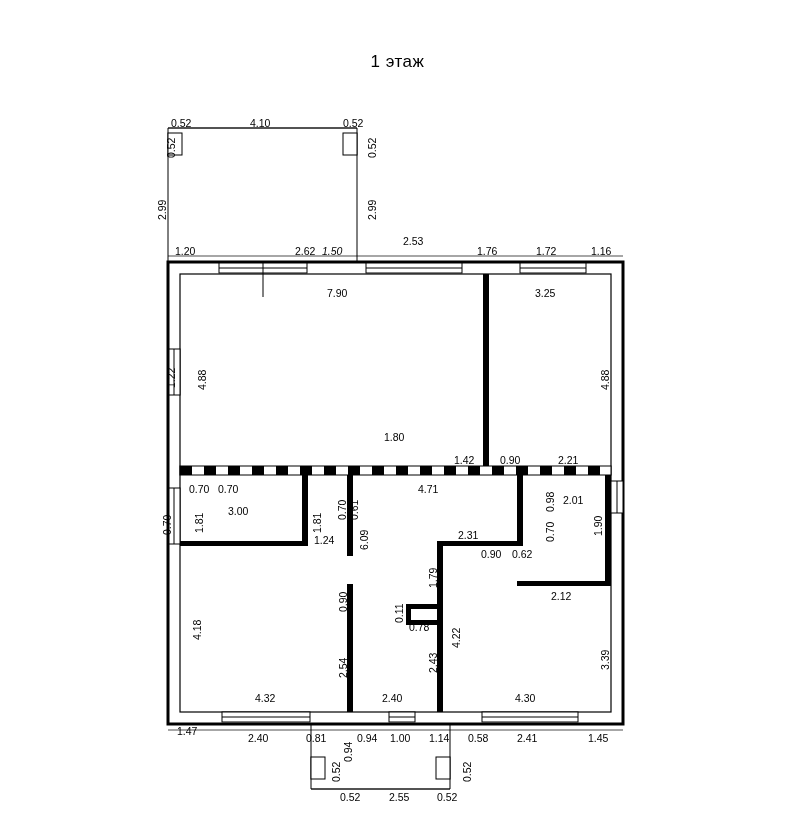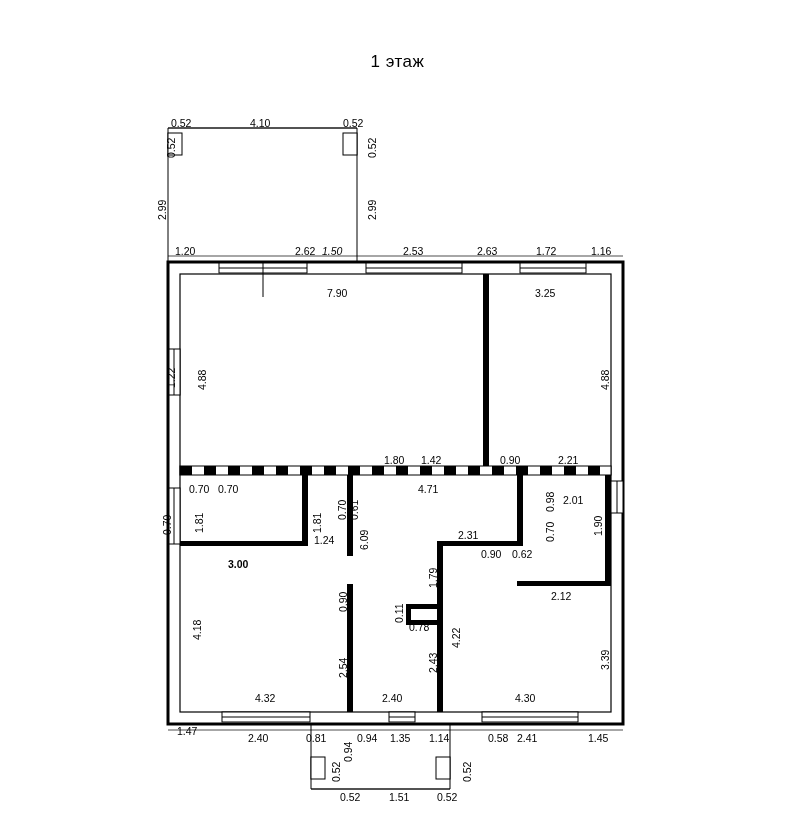--- a/index.html
+++ b/index.html
@@ -165,49 +165,49 @@
   <div class="dim" style="left:250px; top:118px;">4.10</div>
   <div class="dim" style="left:343px; top:118px;">0.52</div>
   <div class="dim v" style="left:166px; top:158px;">0.52</div>
   <div class="dim v" style="left:367px; top:158px;">0.52</div>
   <div class="dim v" style="left:157px; top:220px;">2.99</div>
   <div class="dim v" style="left:367px; top:220px;">2.99</div>
 
   <div class="dim" style="left:175px; top:246px;">1.20</div>
   <div class="dim" style="left:247px; top:246px;margin-left:48px;">2.62</div>
   <div class="dim" style="left:322px; top:246px;font-style:italic;">1.50</div>
-  <div class="dim" style="left:403px; top:246px;">2.53</div>
-  <div class="dim" style="left:477px; top:246px;">2.63</div>
+  <div class="dim" style="left:403px; top:236px;">2.53</div>
+  <div class="dim" style="left:477px; top:246px;">1.76</div>
   <div class="dim" style="left:536px; top:246px;">1.72</div>
   <div class="dim" style="left:591px; top:246px;">1.16</div>
 
   <div class="dim" style="left:327px; top:288px;">7.90</div>
   <div class="dim" style="left:535px; top:288px;">3.25</div>
   <div class="dim v" style="left:197px; top:390px;">4.88</div>
   <div class="dim v" style="left:600px; top:390px;">4.88</div>
   <div class="dim v" style="left:166px; top:388px;">1.22</div>
 
-  <div class="dim" style="left:384px; top:455px;">1.80</div>
-  <div class="dim" style="left:421px; top:455px;">1.42</div>
+  <div class="dim" style="left:384px; top:432px;">1.80</div>
+  <div class="dim" style="left:454px; top:455px;">1.42</div>
   <div class="dim" style="left:500px; top:455px;">0.90</div>
   <div class="dim" style="left:558px; top:455px;">2.21</div>
 
   <div class="dim" style="left:189px; top:484px;">0.70</div>
   <div class="dim" style="left:218px; top:484px;">0.70</div>
 
   <div class="dim" style="left:418px; top:484px;">4.71</div>
   <div class="dim" style="left:563px; top:495px;">2.01</div>
   <div class="dim v" style="left:545px; top:512px;">0.98</div>
   <div class="dim v" style="left:545px; top:542px;">0.70</div>
   <div class="dim v" style="left:593px; top:536px;">1.90</div>
   <div class="dim" style="left:551px; top:591px;">2.12</div>
 
   <div class="dim v" style="left:194px; top:533px;">1.81</div>
   <div class="dim v" style="left:312px; top:533px;">1.81</div>
-  <div class="dim" style="left:228px; top:559px;font-weight:bold;">3.00</div>
+  <div class="dim" style="left:228px; top:506px;">3.00</div>
   <div class="dim" style="left:314px; top:535px;">1.24</div>
   <div class="dim v" style="left:337px; top:520px;">0.70</div>
   <div class="dim v" style="left:349px; top:520px;">0.61</div>
   <div class="dim v" style="left:162px; top:535px;">0.70</div>
   <div class="dim v" style="left:192px; top:640px;">4.18</div>
   <div class="dim" style="left:255px; top:693px;">4.32</div>
   <div class="dim v" style="left:359px; top:550px;">6.09</div>
   <div class="dim v" style="left:338px; top:612px;">0.90</div>
   <div class="dim v" style="left:338px; top:678px;">2.54</div>
 
@@ -222,25 +222,25 @@
   <div class="dim" style="left:382px; top:693px;">2.40</div>
 
   <div class="dim v" style="left:600px; top:670px;">3.39</div>
   <div class="dim" style="left:515px; top:693px;">4.30</div>
 
   <div class="dim" style="left:177px; top:726px;">1.47</div>
   <div class="dim" style="left:248px; top:733px;">2.40</div>
   <div class="dim" style="left:306px; top:733px;">0.81</div>
   <div class="dim v" style="left:343px; top:762px;">0.94</div>
   <div class="dim" style="left:357px; top:733px;">0.94</div>
-  <div class="dim" style="left:390px; top:733px;">1.35</div>
+  <div class="dim" style="left:390px; top:733px;">1.00</div>
   <div class="dim" style="left:429px; top:733px;">1.14</div>
-  <div class="dim" style="left:488px; top:733px;">0.58</div>
+  <div class="dim" style="left:468px; top:733px;">0.58</div>
   <div class="dim" style="left:517px; top:733px;">2.41</div>
   <div class="dim" style="left:588px; top:733px;">1.45</div>
 
   <div class="dim v" style="left:331px; top:782px;">0.52</div>
   <div class="dim v" style="left:462px; top:782px;">0.52</div>
   <div class="dim" style="left:340px; top:792px;">0.52</div>
-  <div class="dim" style="left:389px; top:792px;">1.51</div>
+  <div class="dim" style="left:389px; top:792px;">2.55</div>
   <div class="dim" style="left:437px; top:792px;">0.52</div>
 
 </div>
 
 </body></html>

